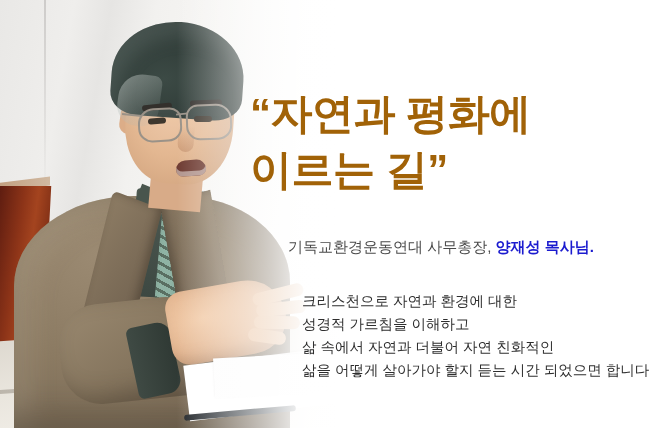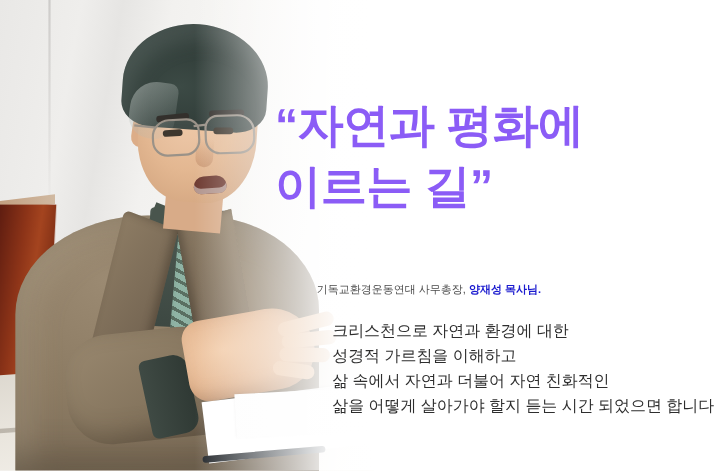--- a/index.html
+++ b/index.html
@@ -421,31 +421,31 @@
   
   .headline {
     position: absolute;
     left: 250px;
     top: 86px;
     width: 390px;
     font-size: 42px;
     font-weight: bold;
     line-height: 56px;
     letter-spacing: -0.5px;
-    color: #8b5cf6;
+    color: #a16207;
     white-space: nowrap;
   }
   .headline .line1 { display: block; text-align: left; }
   .headline .line2 { display: block; text-align: left; }
 
   .subtitle {
     position: absolute;
     left: 288px;
-    top: 256px;
-    font-size: 10px;
+    top: 238px;
+    font-size: 15px;
     color: #4a4a4a;
     white-space: nowrap;
   }
   .subtitle .name {
     color: #1b1bcf;
     font-weight: bold;
   }
 
   .body-copy {
     position: absolute;

